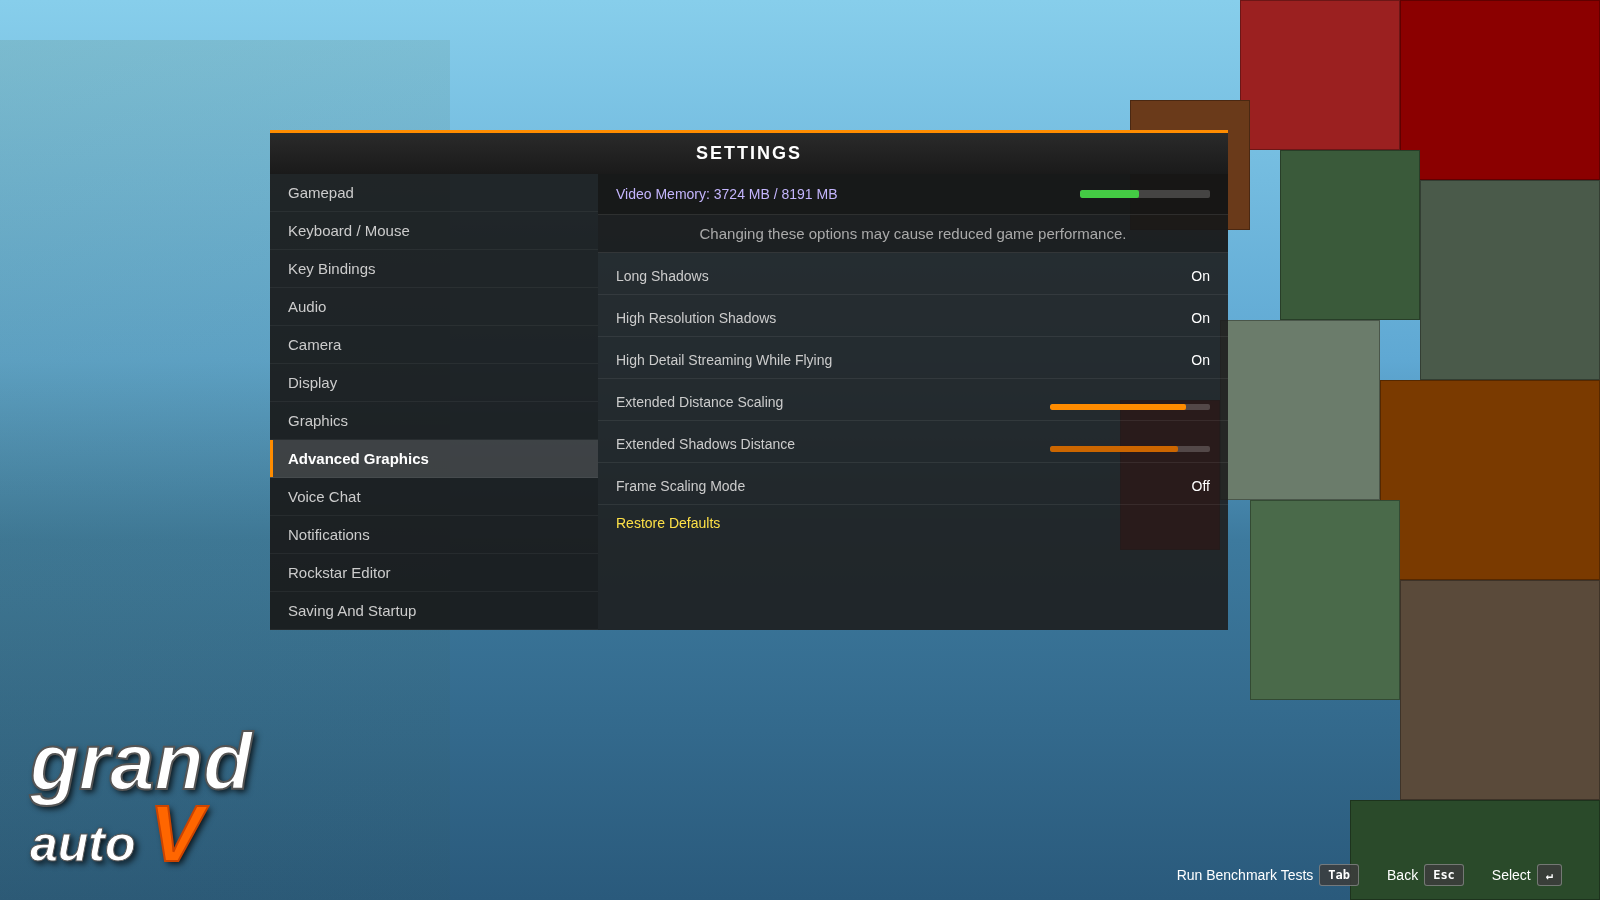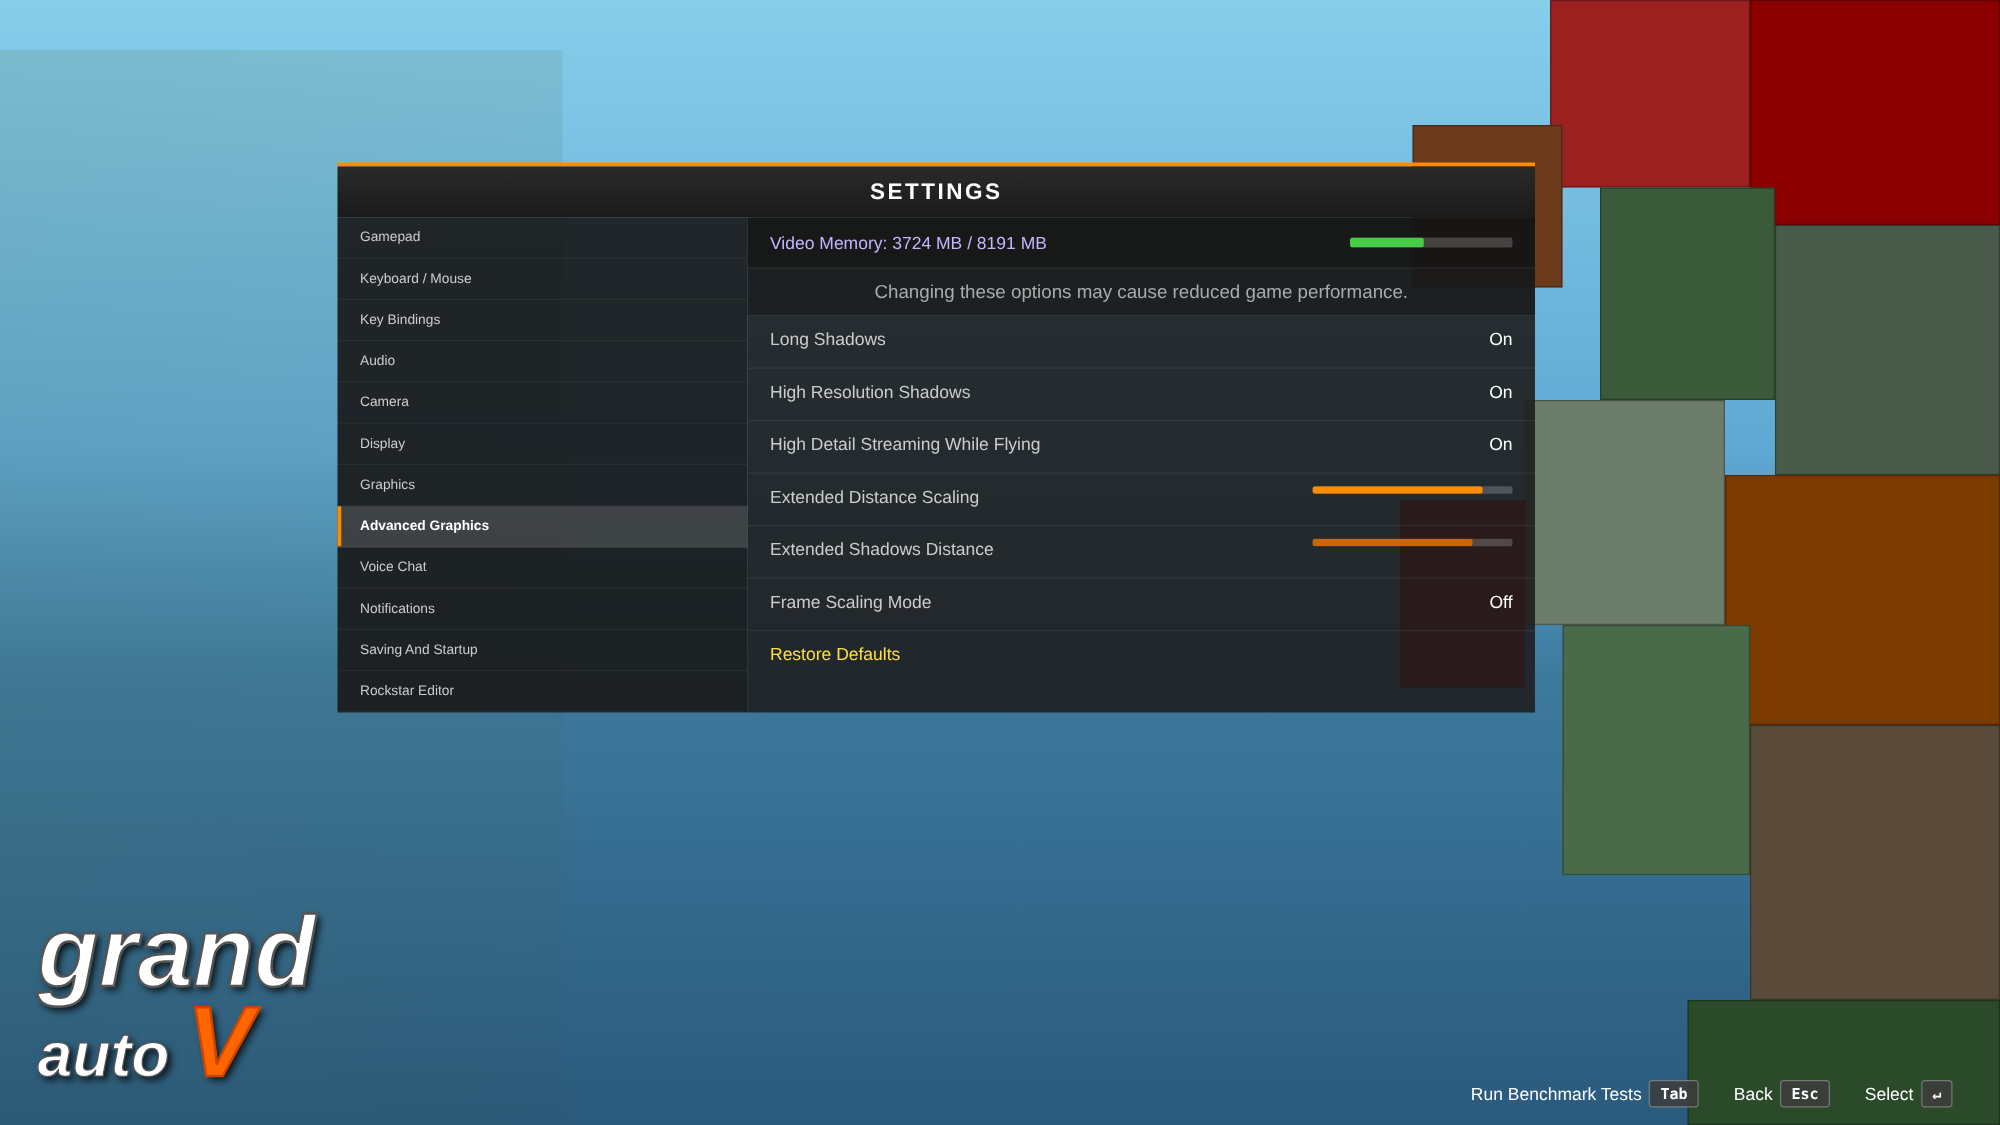--- a/index.html
+++ b/index.html
@@ -110,21 +110,21 @@
     
     .settings-sidebar {
       width: 328px;
       background: rgba(25, 25, 25, 0.92);
       flex-shrink: 0;
     }
 
     .sidebar-item {
       padding: 10px 18px;
       color: #cccccc;
-      font-size: 11px;
+      font-size: 15px;
       cursor: pointer;
       border-bottom: 1px solid rgba(255,255,255,0.05);
       position: relative;
     }
 
     .sidebar-item.active {
       background: rgba(255,255,255,0.15);
       color: white;
       font-weight: bold;
     }
@@ -177,21 +177,21 @@
       text-align: center;
       padding: 10px;
       color: #aaaaaa;
       font-size: 15px;
       border-bottom: 1px solid rgba(255,255,255,0.1);
       background: rgba(20,20,20,0.5);
     }
 
     .settings-row {
       display: flex;
-      align-items: flex-start;
+      align-items: flex-end;
       justify-content: space-between;
       padding: 10px 18px;
       border-bottom: 1px solid rgba(255,255,255,0.07);
       min-height: 42px;
     }
 
     .row-label {
       color: #cccccc;
       font-size: 14px;
     }
@@ -331,22 +331,22 @@
     <div class="sidebar-item">Gamepad</div>
         <div class="sidebar-item">Keyboard / Mouse</div>
         <div class="sidebar-item">Key Bindings</div>
         <div class="sidebar-item">Audio</div>
         <div class="sidebar-item">Camera</div>
         <div class="sidebar-item">Display</div>
         <div class="sidebar-item">Graphics</div>
         <div class="sidebar-item active">Advanced Graphics</div>
         <div class="sidebar-item">Voice Chat</div>
         <div class="sidebar-item">Notifications</div>
+        <div class="sidebar-item">Rockstar Editor</div>
         <div class="sidebar-item">Saving And Startup</div>
-        <div class="sidebar-item">Rockstar Editor</div>
       </div>
 
     <div class="settings-content">
 
       <div class="video-memory-bar">
         <span class="video-memory-text">Video Memory: 3724 MB / 8191 MB</span>
         <div class="memory-progress">
           <div class="memory-fill" style="width:45%"></div>
         </div>
       </div>

